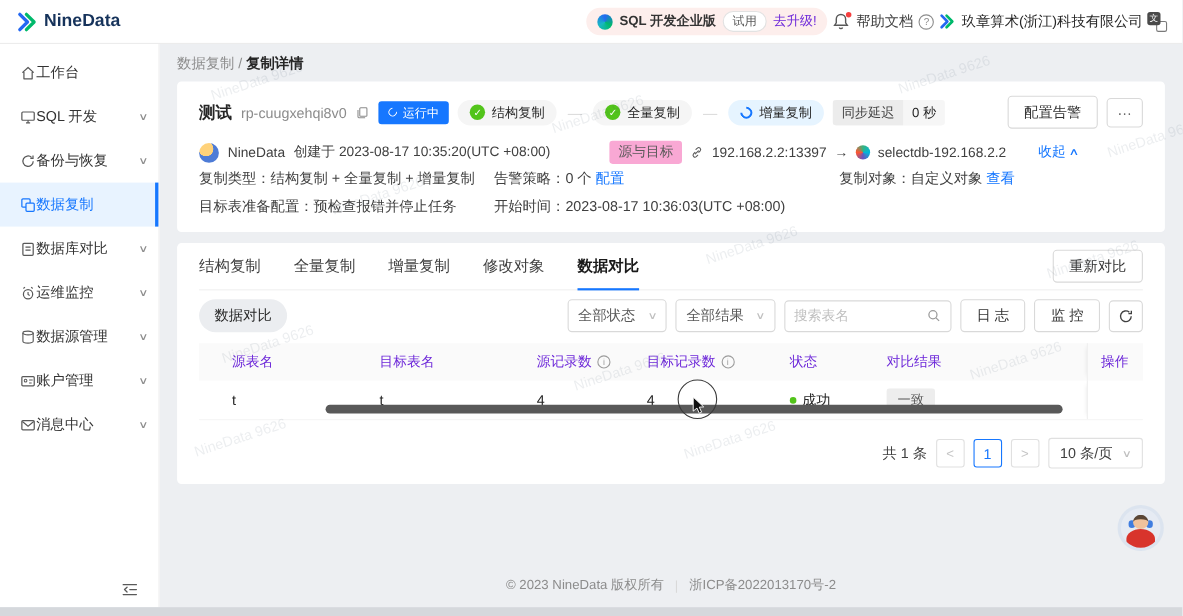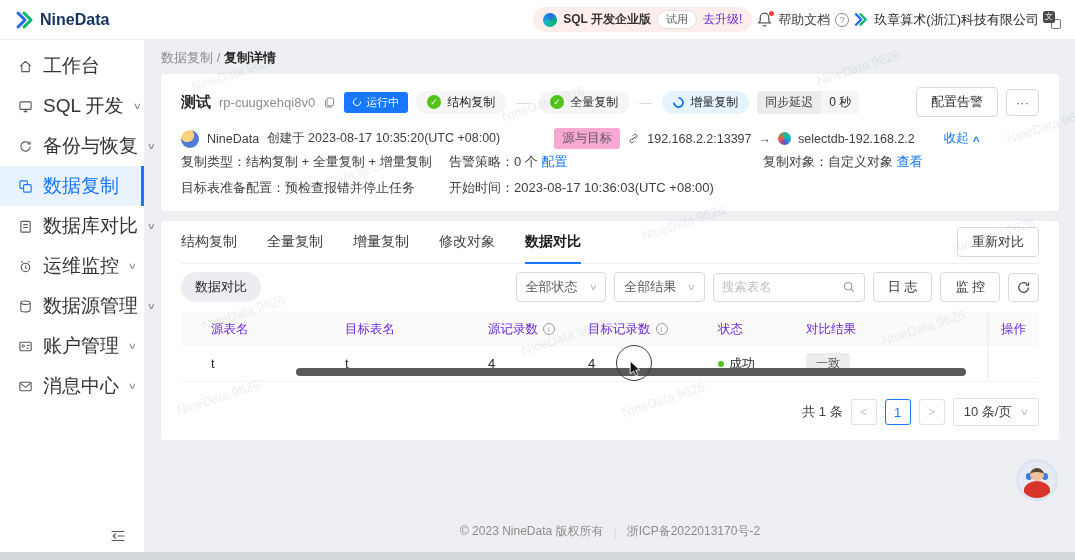--- a/index.html
+++ b/index.html
@@ -22,21 +22,21 @@
   .qmark{width:14px;height:14px;border:1px solid #8c8c8c;border-radius:50%;font-size:9px;color:#8c8c8c;display:flex;align-items:center;justify-content:center}
   .qmark::after{content:"?"}
   .company{display:flex;align-items:center;gap:6px;color:#262626}
   .lang-ic{position:relative;width:18px;height:18px}
   .lang-ic .back{position:absolute;right:0;bottom:0;width:10px;height:10px;border:1.3px solid #7a7a7a;border-radius:2px;background:#fff}
   .lang-ic .front{position:absolute;left:0;top:0;width:12px;height:12px;background:#4a4a4a;border-radius:2.5px;color:#fff;font-size:8px;display:flex;align-items:center;justify-content:center}
   .lang-ic .front::after{content:"文"}
 
   
   .sidebar{position:absolute;top:40px;left:0;width:145px;bottom:8px;background:#fff;border-right:1px solid #f0f0f0;padding-top:6px;z-index:5}
-  .side-item{height:40px;display:flex;align-items:center;gap:10px;padding:0 10px 0 18px;font-size:19px;color:#333;cursor:pointer;position:relative}
+  .side-item{height:40px;display:flex;align-items:center;padding:0 10px 0 18px;font-size:13px;color:#333;cursor:pointer;position:relative}
   .side-item svg{flex:0 0 auto}
   .side-item .lbl{flex:1;white-space:nowrap}
   .chev{color:#8c8c8c;font-size:9px;transform:scaleX(1.4)}
   .chev::after{content:"∨"}
   .side-item.active{background:#e8f3ff;color:#1677ff}
   .side-item.active::after{content:"";position:absolute;right:0;top:0;bottom:0;width:3px;background:#1677ff}
   .collapse-btn{position:absolute;bottom:8px;right:18px;cursor:pointer}
 
   
   .main{position:absolute;left:145px;top:40px;right:0;bottom:8px;overflow:hidden}

